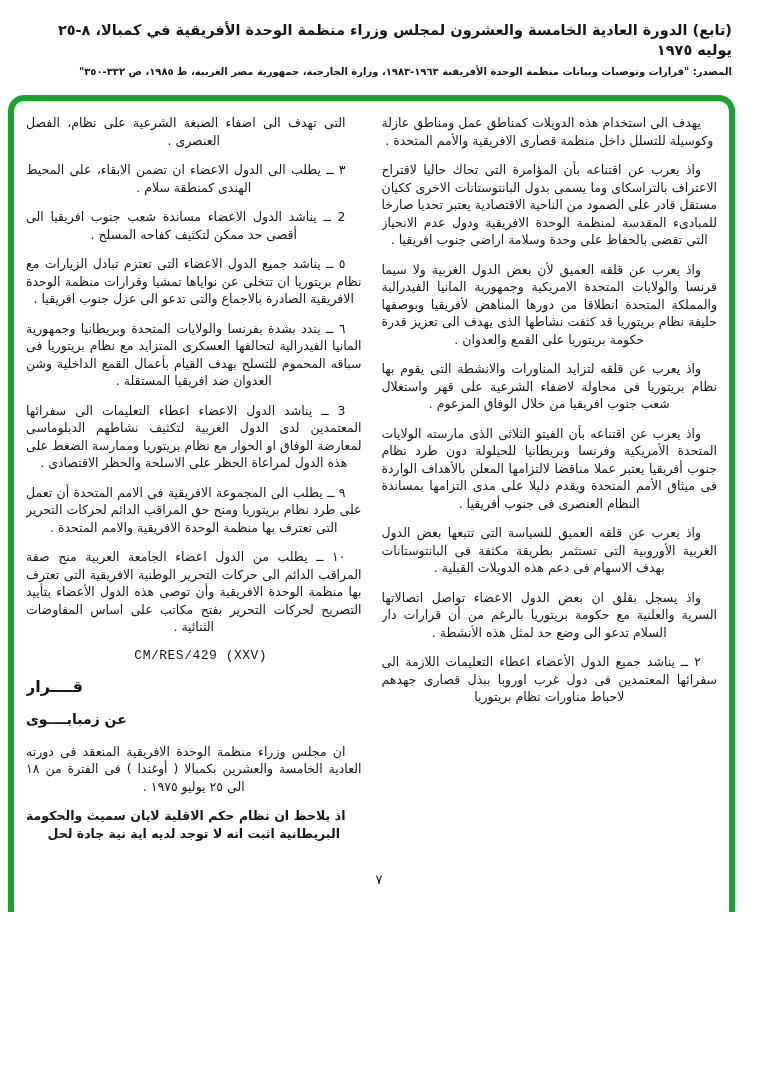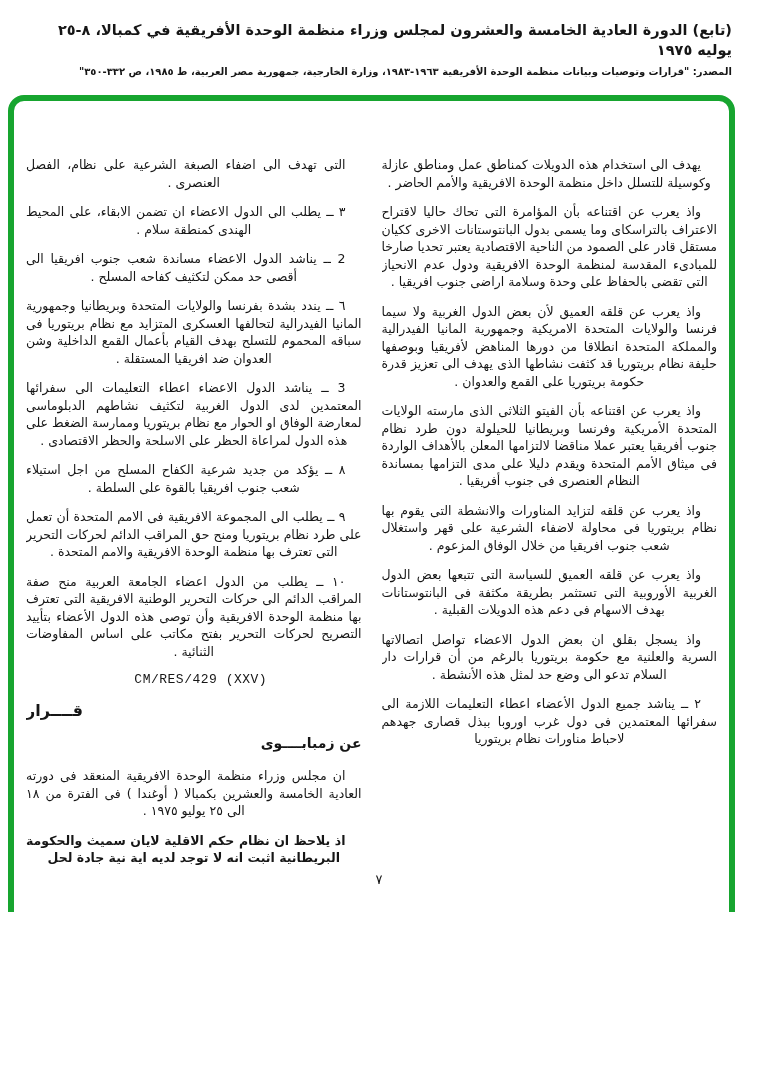--- a/index.html
+++ b/index.html
@@ -51,21 +51,20 @@
     direction: rtl;          
     gap: 20px;
     padding: 13px 12px;
     box-sizing: border-box;
     height: 100%;
   }
   .col {
     flex: 1 1 0;
     direction: rtl;
     overflow: hidden;
-    margin-top: 42px;
   }
   .col p {
     margin: 0 0 12px 0;
     font-size: 12.5px;
     line-height: 1.4;
     text-align: justify;
     text-align-last: center;
     text-indent: 16px;
   }
   .col p.noting { font-weight: bold; }
@@ -80,21 +79,21 @@
     letter-spacing: 0.5px;
   }
   .res-title {
     margin: 12px 0 0 0;
     text-align: left;
     font-size: 16px;
     font-weight: bold;
   }
   .res-subtitle {
     margin: 15px 0 16px 0;
-    text-align: right;
+    text-align: left;
     font-size: 14px;
     font-weight: bold;
   }
 
   .page-footer {
     position: absolute;
     bottom: 24px;
     left: 0;
     width: 100%;
     text-align: center;
@@ -108,37 +107,37 @@
 
   <header class="doc-header">
     <div class="doc-title">(تابع) الدورة العادية الخامسة والعشرون لمجلس وزراء منظمة الوحدة الأفريقية في كمبالا، ٨-٢٥ يوليه ١٩٧٥</div>
     <div class="doc-source">المصدر: "قرارات وتوصيات وبيانات منظمة الوحدة الأفريقية ١٩٦٣-١٩٨٣، وزارة الخارجية، جمهورية مصر العربية، ط ١٩٨٥، ص ٣٣٢-٣٥٠"</div>
   </header>
 
   <div class="green-box" style="border-color: rgb(23, 165, 47);">
     <div class="columns">
 
       <section class="col">
-        <p>يهدف الى استخدام هذه الدويلات كمناطق عمل ومناطق عازلة وكوسيلة للتسلل داخل منظمة الوحدة الافريقية والأمم الحاضر .</p>
+        <p>يهدف الى استخدام هذه الدويلات كمناطق عمل ومناطق عازلة وكوسيلة للتسلل داخل منظمة قصارى الافريقية والأمم المتحدة .</p>
         <p>واذ يعرب عن اقتناعه بأن المؤامرة التى تحاك حاليا لاقتراح الاعتراف بالتراسكاى وما يسمى بدول البانتوستانات الاخرى ككيان مستقل قادر على الصمود من الناحية الاقتصادية يعتبر تحديا صارخا للمبادىء المقدسة لمنظمة الوحدة الافريقية ودول عدم الانحياز التى تقضى بالحفاظ على وحدة وسلامة اراضى جنوب افريقيا .</p>
         <p>واذ يعرب عن قلقه العميق لأن بعض الدول الغربية ولا سيما فرنسا والولايات المتحدة الامريكية وجمهورية المانيا الفيدرالية والمملكة المتحدة انطلاقا من دورها المناهض لأفريقيا وبوصفها حليفة نظام بريتوريا قد كثفت نشاطها الذى يهدف الى تعزيز قدرة حكومة بريتوريا على القمع والعدوان .</p>
+        <p>واذ يعرب عن قلقه لتزايد المناورات والانشطة التى يقوم بها نظام بريتوريا فى محاولة لاضفاء الشرعية على قهر واستغلال شعب جنوب افريقيا من خلال الوفاق المزعوم .</p>
         <p>واذ يعرب عن اقتناعه بأن الفيتو الثلاثى الذى مارسته الولايات المتحدة الأمريكية وفرنسا وبريطانيا للحيلولة دون طرد نظام جنوب أفريقيا يعتبر عملا مناقضا لالتزامها المعلن بالأهداف الواردة فى ميثاق الأمم المتحدة ويقدم دليلا على مدى التزامها بمساندة النظام العنصرى فى جنوب أفريقيا .</p>
-        <p>واذ يعرب عن قلقه لتزايد المناورات والانشطة التى يقوم بها نظام بريتوريا فى محاولة لاضفاء الشرعية على قهر واستغلال شعب جنوب افريقيا من خلال الوفاق المزعوم .</p>
         <p>واذ يعرب عن قلقه العميق للسياسة التى تتبعها بعض الدول الغربية الأوروبية التى تستثمر بطريقة مكثفة فى البانتوستانات بهدف الاسهام فى دعم هذه الدويلات القبلية .</p>
         <p>واذ يسجل بقلق ان بعض الدول الاعضاء تواصل اتصالاتها السرية والعلنية مع حكومة بريتوريا بالرغم من أن قرارات دار السلام تدعو الى وضع حد لمثل هذه الأنشطة .</p>
         <p>٢ ــ يناشد جميع الدول الأعضاء اعطاء التعليمات اللازمة الى سفرائها المعتمدين فى دول غرب اوروبا ببذل قصارى جهدهم لاحباط مناورات نظام بريتوريا</p>
       </section>
 
       <section class="col">
         <p>التى تهدف الى اضفاء الصبغة الشرعية على نظام، الفصل العنصرى .</p>
         <p>٣ ــ يطلب الى الدول الاعضاء ان تضمن الابقاء، على المحيط الهندى كمنطقة سلام .</p>
         <p>2 ــ يناشد الدول الاعضاء مساندة شعب جنوب افريقيا الى أقصى حد ممكن لتكثيف كفاحه المسلح .</p>
+        <p>٥ ــ يناشد جميع الدول الاعضاء التى تعتزم تبادل الزيارات مع نظام بريتوريا ان تتخلى عن نواياها تمشيا وقرارات منظمة الوحدة الافريقية الصادرة بالاجماع والتى تدعو الى عزل جنوب افريقيا .</p>
         <p>٦ ــ يندد بشدة بفرنسا والولايات المتحدة وبريطانيا وجمهورية المانيا الفيدرالية لتحالفها العسكرى المتزايد مع نظام بريتوريا فى سباقه المحموم للتسلح بهدف القيام بأعمال القمع الداخلية وشن العدوان ضد افريقيا المستقلة .</p>
         <p>3 ــ يناشد الدول الاعضاء اعطاء التعليمات الى سفرائها المعتمدين لدى الدول الغربية لتكثيف نشاطهم الدبلوماسى لمعارضة الوفاق او الحوار مع نظام بريتوريا وممارسة الضغط على هذه الدول لمراعاة الحظر على الاسلحة والحظر الاقتصادى .</p>
-        <p>٨ ــ يؤكد من جديد شرعية الكفاح المسلح من اجل استيلاء شعب جنوب افريقيا بالقوة على السلطة .</p>
         <p>٩ ــ يطلب الى المجموعة الافريقية فى الامم المتحدة أن تعمل على طرد نظام بريتوريا ومنح حق المراقب الدائم لحركات التحرير التى تعترف بها منظمة الوحدة الافريقية والامم المتحدة .</p>
         <p>١٠ ــ يطلب من الدول اعضاء الجامعة العربية منح صفة المراقب الدائم الى حركات التحرير الوطنية الافريقية التى تعترف بها منظمة الوحدة الافريقية وأن توصى هذه الدول الأعضاء بتأييد التصريح لحركات التحرير بفتح مكاتب على اساس المفاوضات الثنائية .</p>
 
         <div class="res-number">CM/RES/429 (XXV)</div>
         <h2 class="res-title">قــــرار</h2>
         <h3 class="res-subtitle">عن زمبابــــوى</h3>
 
         <p>ان مجلس وزراء منظمة الوحدة الافريقية المنعقد فى دورته العادية الخامسة والعشرين بكمبالا ( أوغندا ) فى الفترة من ١٨ الى ٢٥ يوليو ١٩٧٥ .</p>
         <p class="noting">اذ يلاحظ ان نظام حكم الاقلية لايان سميث والحكومة البريطانية اثبت انه لا توجد لديه اية نية جادة لحل</p>
       </section>

